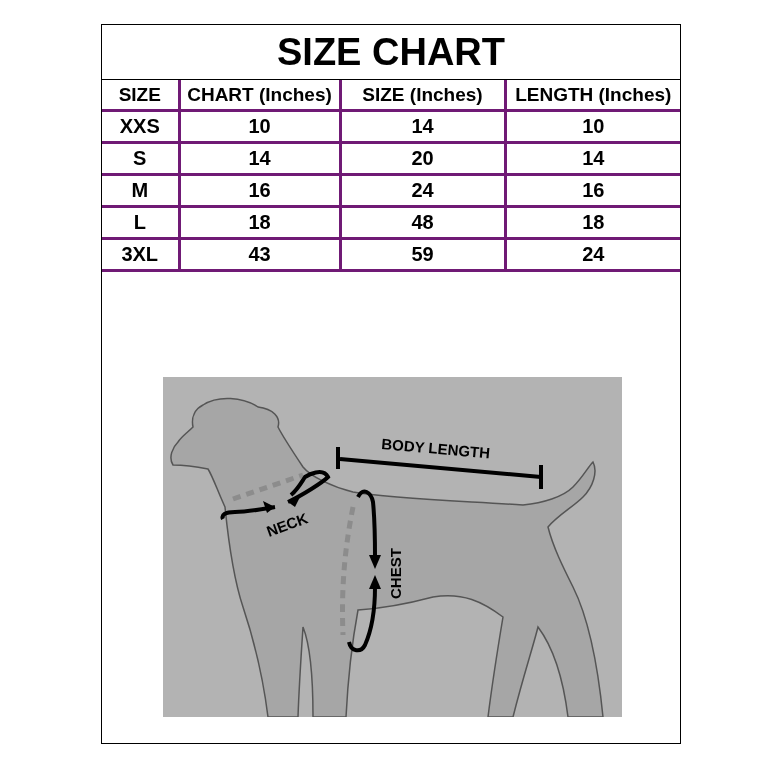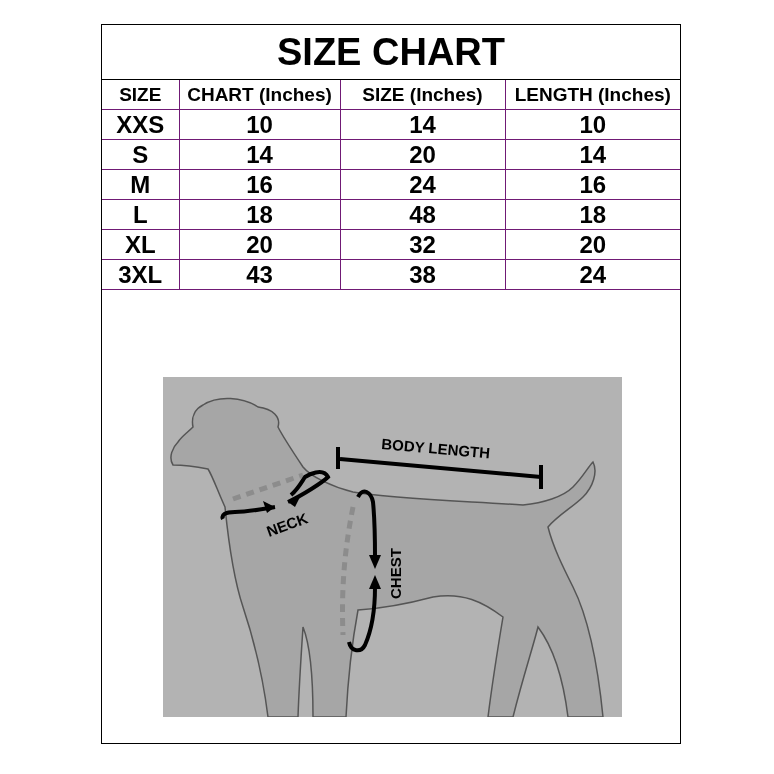--- a/index.html
+++ b/index.html
@@ -1,20 +1,20 @@
 <!DOCTYPE html>
 <html><head>
 <meta charset="utf-8">
 <style>
   html, body { margin:0; padding:0; background:#ffffff; }
   body { width:774px; height:774px; position:relative; font-family:"Liberation Sans", sans-serif; }
   .frame { position:absolute; left:101px; top:24px; width:580px; height:720px; border:1px solid #000; box-sizing:border-box; }
   .title { position:absolute; left:0; top:0; width:100%; height:55px; display:flex; align-items:center; justify-content:center; font-size:38px; font-weight:bold; color:#000; border-bottom:1px solid #000; box-sizing:border-box; }
   table { position:absolute; left:0; top:55px; width:578px; border-collapse:collapse; table-layout:fixed; }
-  td, th { border:1px solid #701a75; height:29px; padding:0; text-align:center; font-size:24px; font-weight:bold; color:#000; }
+  td, th { border:3px solid #701a75; height:29px; padding:0; text-align:center; font-size:20px; font-weight:bold; color:#000; }
   th { font-size:19px; }
   table tr:first-child th { border-top:none; }
   table tr th:first-child, table tr td:first-child { border-left:none; }
   table tr th:last-child, table tr td:last-child { border-right:none; }
   .diagram { position:absolute; left:61px; top:352px; width:459px; height:340px; background:#b3b3b3; overflow:hidden; }
 </style>
 </head>
 <body>
 
 <div class="frame">
@@ -51,29 +51,23 @@
       <td>24</td>
       <td>16</td>
     </tr>
     <tr>
       <td>L</td>
       <td>18</td>
       <td>48</td>
       <td>18</td>
     </tr>
     <tr>
-      <td>XL</td>
-      <td>20</td>
-      <td>32</td>
-      <td>20</td>
-    </tr>
-    <tr>
       <td>3XL</td>
       <td>43</td>
-      <td>38</td>
+      <td>59</td>
       <td>24</td>
     </tr>
   </tbody>
     </table>
 
   <div class="diagram">
     <svg width="459" height="340" viewBox="0 0 459 340">
 
       <path d="M40 28 C55 18,80 20,95 30 C110 32,118 40,115 50 C120 60,130 75,140 90 C148 100,170 110,190 115 C230 122,300 124,360 128 C380 126,400 120,410 110 C420 100,425 90,430 85 C435 95,430 110,420 120 C410 130,395 138,385 150 C390 170,400 190,410 210 C425 240,435 290,440 340 L405 340 C400 300,390 270,375 250 C370 270,360 300,350 340 L325 340 C330 300,335 270,340 240 C320 225,300 215,270 220 C240 228,210 232,195 233 C190 260,185 300,183 340 L150 340 C150 300,148 270,140 250 C138 280,136 310,135 340 L105 340 C100 300,90 260,80 230 C70 200,65 160,62 130 C55 115,50 100,45 92 C35 90,20 88,10 88 C5 80,10 70,15 65 C18 60,25 55,30 50 C28 40,32 32,40 28 Z" fill="#a6a6a6" stroke="#555" stroke-width="1.5"></path>
 

